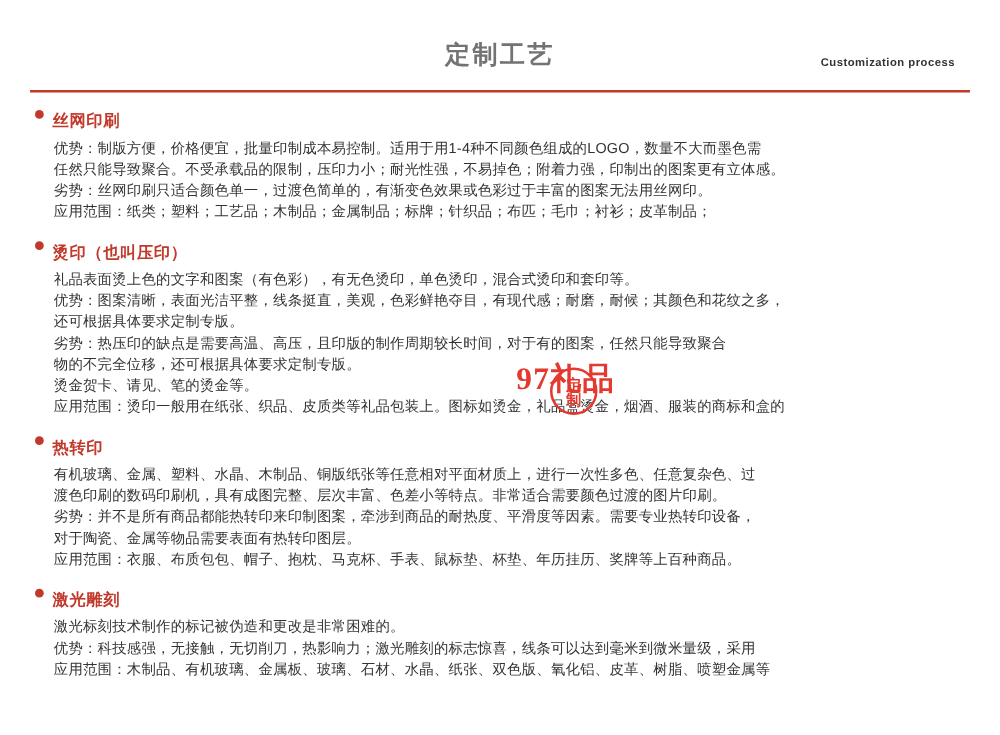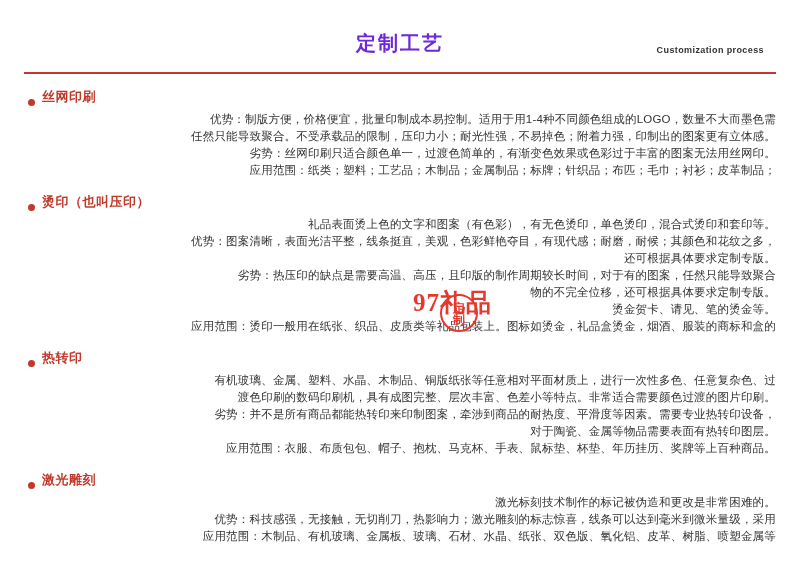--- a/index.html
+++ b/index.html
@@ -24,21 +24,21 @@
   }
   
   .header {
     position: relative;
     height: 62px;
   }
   .main-title {
     text-align: center;
     font-size: 20px;
     font-weight: bold;
-    color: #6d28d9;
+    color: #737373;
     letter-spacing: 2px;
     padding-top: 30px;
   }
   .sub-title {
     position: absolute;
     right: 12px;
     top: 45px;
     font-size: 9px;
     font-weight: bold;
     color: #333333;
@@ -49,21 +49,21 @@
     background: #c0392b;
     margin-top: 10px;
   }
   
   .section {
     margin-top: 14px;
     padding-left: 4px;
   }
   .sec-head {
     display: flex;
-    align-items: flex-end;
+    align-items: flex-start;
     margin-bottom: 5px;
   }
   .bullet {
     width: 7px;
     height: 7px;
     border-radius: 50%;
     background: #c0392b;
     margin-right: 7px;
     flex: 0 0 auto;
   }
@@ -75,21 +75,20 @@
   }
   .lines {
     padding-left: 15px;
   }
   .line {
     font-size: 11.5px;
     line-height: 17px;
     color: #333333;
     letter-spacing: 0.2px;
     white-space: nowrap;
-    text-align: right;
   }
   
   .watermark {
     position: absolute;
     left: 366px;
     top: 286px;
     pointer-events: none;
   }
   .wm-text {
     font-size: 25px;

